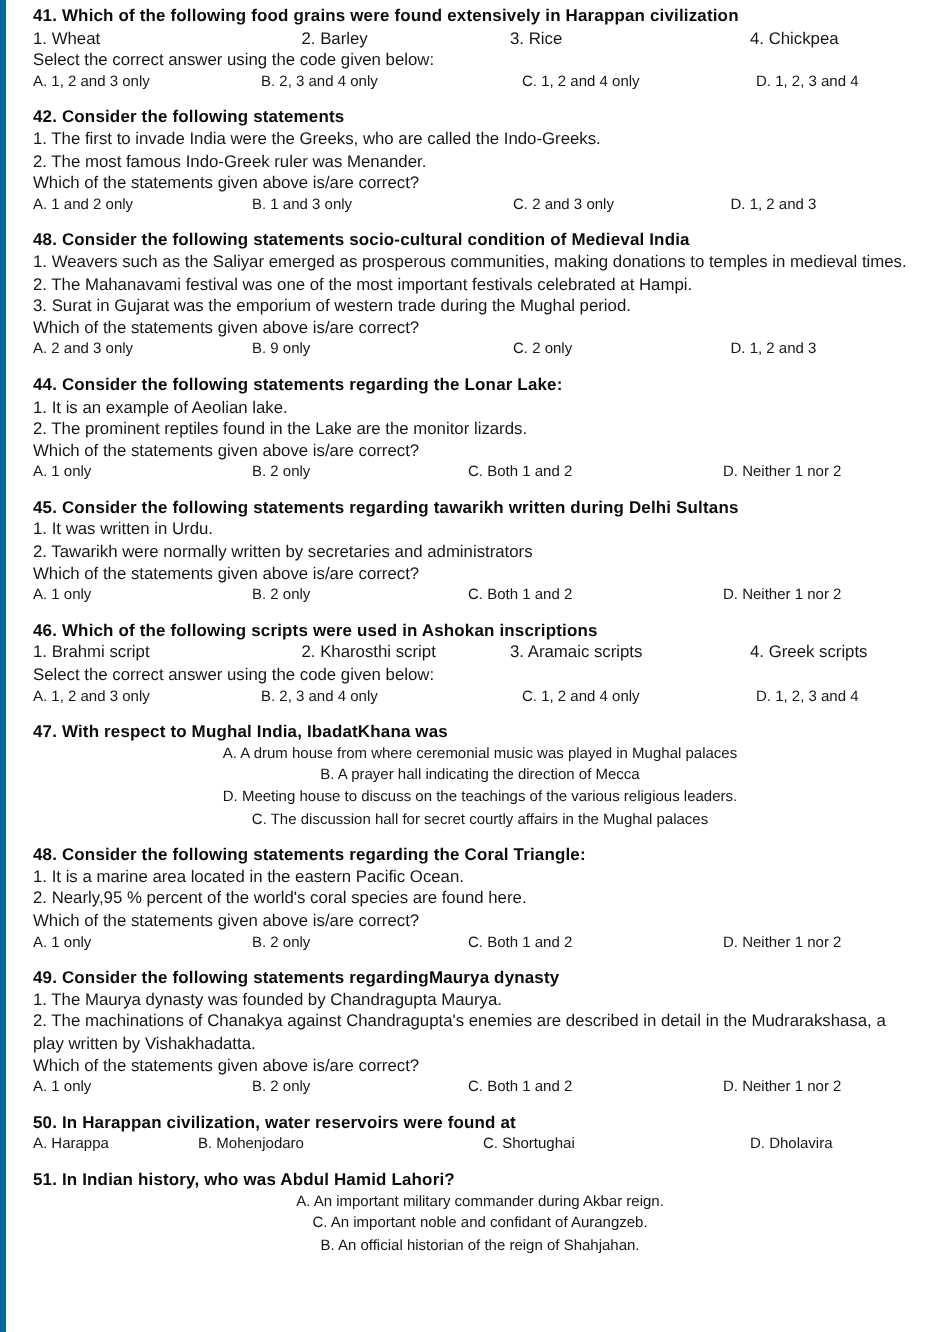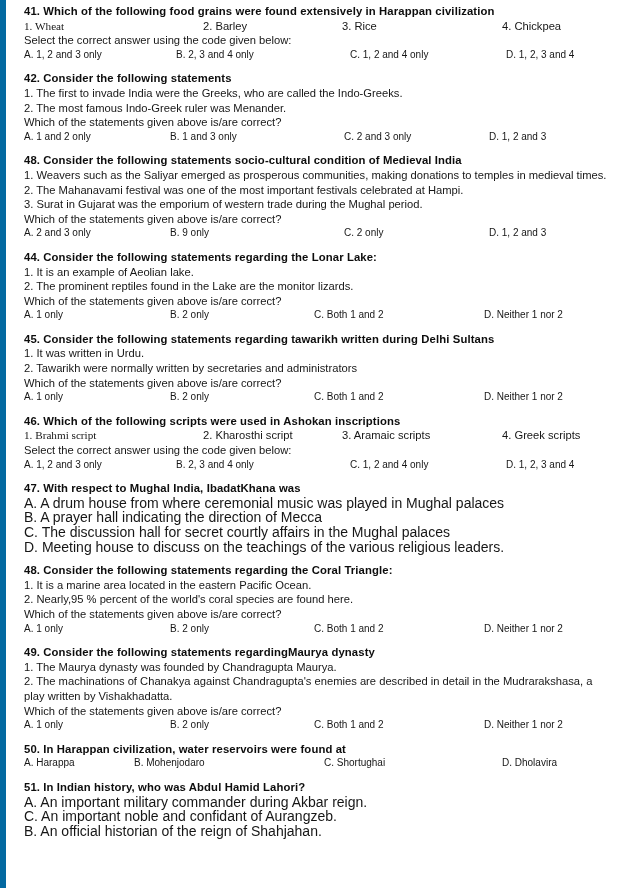--- a/index.html
+++ b/index.html
@@ -13,21 +13,21 @@
     height: 888px;
     overflow: hidden;
     font-family: "Liberation Sans", sans-serif;
     color: #111111;
   }
   #page {
     position: relative;
     width: 574px;
     height: 888px;
     box-sizing: border-box;
-    border-left: 6px solid #0369a1;
+    border-left: 4px solid #0369a1;
     background: #ffffff;
   }
   #doc {
     position: absolute;
     left: 18px;
     top: 4px;
     width: 596px;
   }
   .question-block {
     margin: 0 0 9px 0;
@@ -62,21 +62,21 @@
     white-space: nowrap;
   }
   .opt.a { left: 0px; }
   .opt.b { left: 146px; }
   .opt.c { left: 300px; }
   .opt.d { left: 460px; }
 
   
   .item-row { position: relative; height: 14.6px; font-size: 11.2px; line-height: 14.6px; color:#161616; }
   .item { position: absolute; top: 0; white-space: nowrap; }
-  .item.i1 { left: 0px; font-family: Liberation Serif, serif; }
+  .item.i1 { left: 0px; }
   .item.i2 { left: 136px; margin-left: 43px; }
   .item.i3 { left: 318px; }
   .item.i4 { left: 478px; }
 
   
   .cols-wide .opt.b { left: 152px; }
   .cols-wide .opt.c { left: 326px; }
   .cols-wide .opt.d { left: 482px; }
 
   .cols-mid .opt.b { left: 146px; }
@@ -85,24 +85,25 @@
 
   .cols-narrow .opt.b { left: 146px; }
   .cols-narrow .opt.c { left: 290px; }
   .cols-narrow .opt.d { left: 460px; }
 
   .cols-q50 .opt.b { left: 110px; }
   .cols-q50 .opt.c { left: 300px; }
   .cols-q50 .opt.d { left: 478px; }
 
   .stacked-opt {
-    font-size: 14px;
+    font-size: 10px;
     line-height: 14.6px;
     color: #161616;
     white-space: nowrap;
+    text-align: center;
   }
 </style>
 </head>
 <body>
 
 <div id="page">
   <div id="doc">
 
     <div class="question-block cols-wide">
       <div class="q-stem">41. Which of the following food grains were found extensively in Harappan civilization</div>
@@ -188,22 +189,22 @@
         <span class="opt b">B. 2, 3 and 4 only</span>
         <span class="opt c">C. 1, 2 and 4 only</span>
         <span class="opt d">D. 1, 2, 3 and 4</span>
       </div>
     </div>
 
     <div class="question-block">
       <div class="q-stem">47. With respect to Mughal India, IbadatKhana was</div>
       <div class="stacked-opt">A. A drum house from where ceremonial music was played in Mughal palaces</div>
       <div class="stacked-opt">B. A prayer hall indicating the direction of Mecca</div>
+      <div class="stacked-opt">D. Meeting house to discuss on the teachings of the various religious leaders.</div>
       <div class="stacked-opt">C. The discussion hall for secret courtly affairs in the Mughal palaces</div>
-      <div class="stacked-opt">D. Meeting house to discuss on the teachings of the various religious leaders.</div>
     </div>
 
     <div class="question-block cols-narrow">
       <div class="q-stem">48. Consider the following statements regarding the Coral Triangle:</div>
       <div class="q-line">1. It is a marine area located in the eastern Pacific Ocean.</div>
       <div class="q-line">2. Nearly,95 % percent of the world's coral species are found here.</div>
       <div class="q-line">Which of the statements given above is/are correct?</div>
       <div class="opt-row">
         <span class="opt a">A. 1 only</span>
         <span class="opt b">B. 2 only</span>

